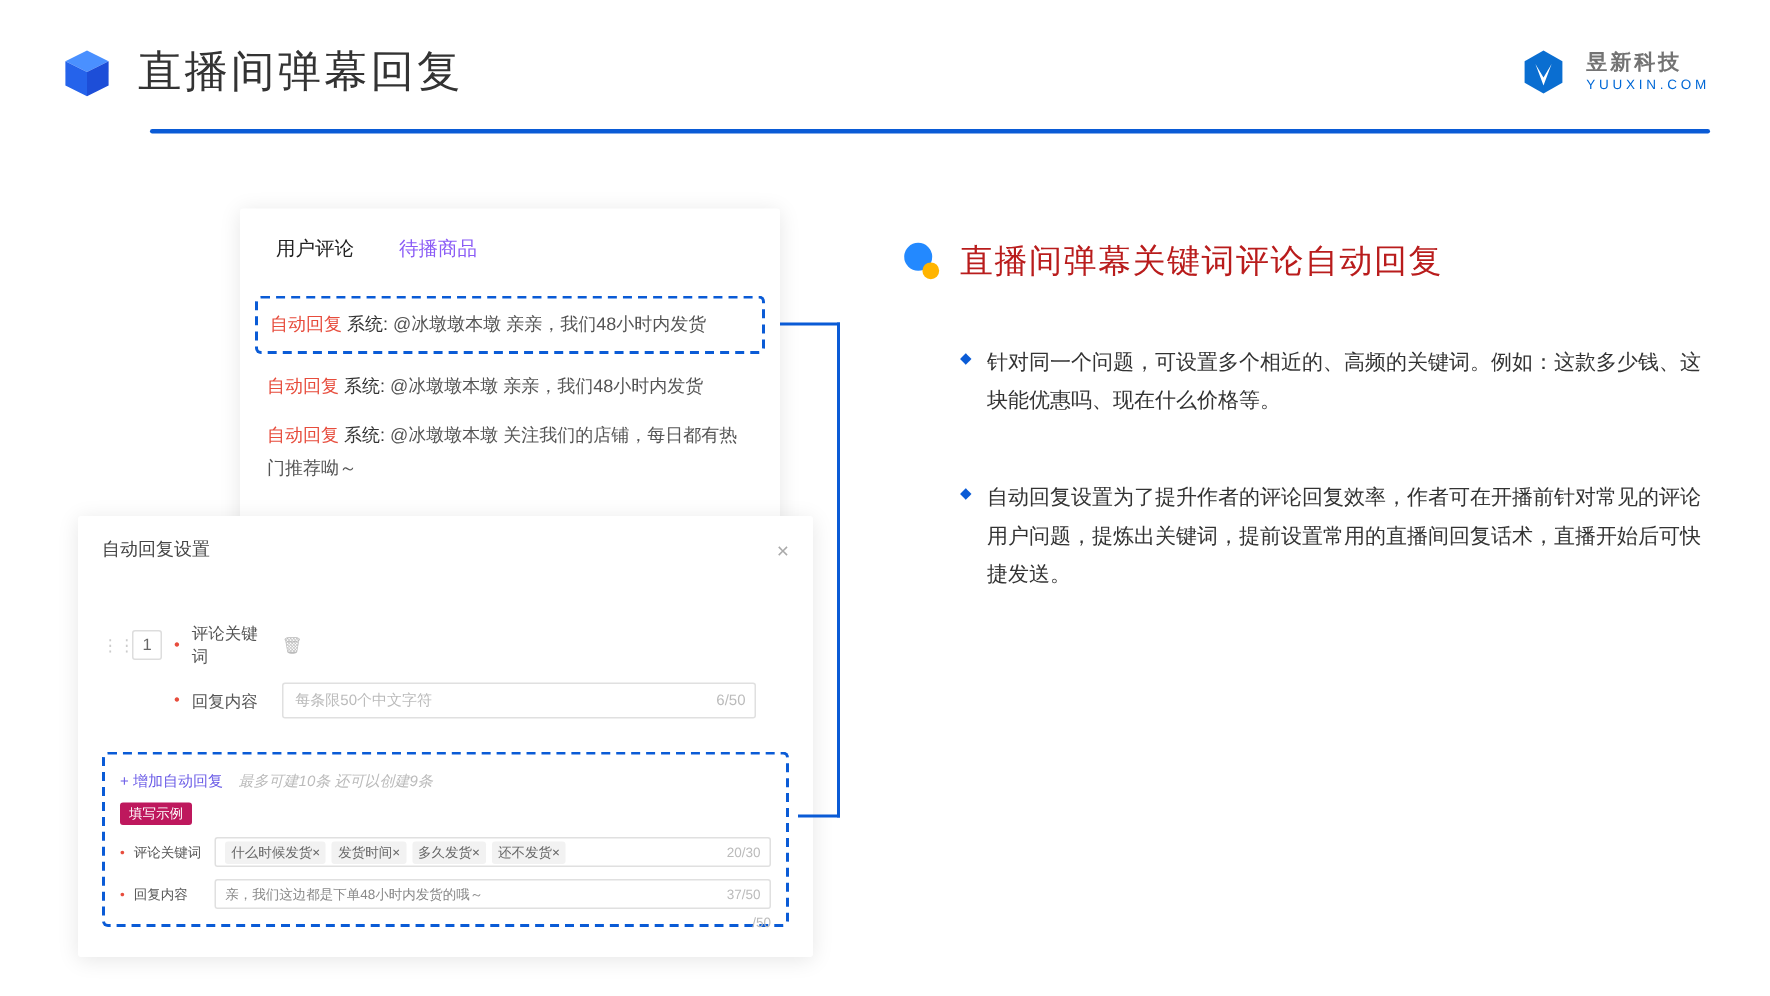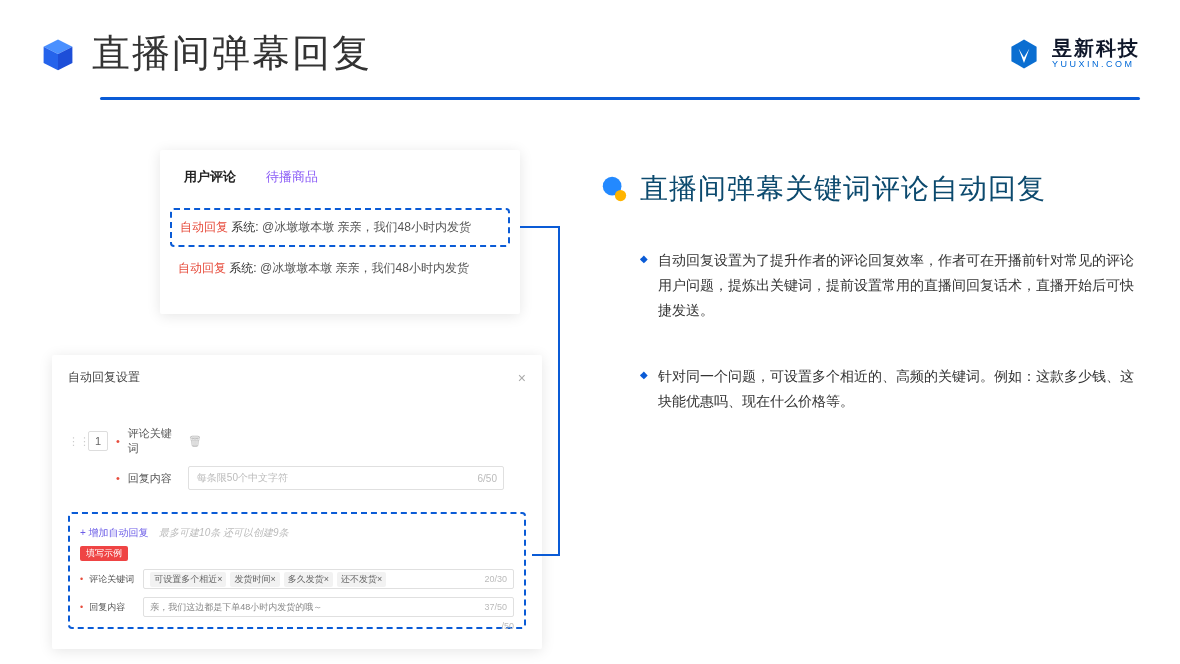--- a/index.html
+++ b/index.html
@@ -3,37 +3,37 @@
 <meta charset="utf-8">
 <style>
 * { margin: 0; padding: 0; box-sizing: border-box; }
 body { width: 1180px; height: 664px; font-family: "Microsoft YaHei", "PingFang SC", sans-serif; background: #fff; position: relative; overflow: hidden; }
 
 
 .header { display: flex; align-items: center; padding: 28px 40px 0 40px; justify-content: space-between; }
 .header-left { display: flex; align-items: center; gap: 16px; }
 .cube-icon { width: 36px; height: 36px; position: relative; }
 .cube-icon svg { width: 100%; height: 100%; }
-.page-title { font-size: 38px; color: #333; font-weight: 400; letter-spacing: 2px; }
+.page-title { font-size: 29px; color: #333; font-weight: 400; letter-spacing: 2px; }
 .header-right { display: flex; align-items: center; gap: 10px; }
 .logo-icon { width: 36px; height: 36px; }
 .brand-text { display: flex; flex-direction: column; line-height: 1; }
-.brand-cn { font-size: 20px; color: #0f172a; font-weight: 700; letter-spacing: 2px; }
+.brand-cn { font-size: 14px; color: #737373; font-weight: 700; letter-spacing: 2px; font-family: Liberation Serif, serif; }
 .brand-en { font-size: 9px; color: #0068d6; letter-spacing: 2.5px; margin-top: 2px; }
 .header-line { height: 3px; background: #0a5bd6; margin: 18px 40px 0 100px; border-radius: 2px; }
 
 
 .main { display: flex; padding: 50px 40px 0 40px; gap: 60px; }
 
 
 .left-col { position: relative; width: 500px; height: 470px; }
 .card { background: #fff; border-radius: 2px; box-shadow: 0 2px 14px rgba(0,0,0,0.1); position: absolute; }
 .card-comments { width: 360px; left: 120px; top: 0; padding: 18px 0 24px 0; }
 .tabs { display: flex; gap: 30px; padding: 0 24px 12px 24px; font-size: 13px; }
-.tab-active { color: #222; font-weight: 700; }
+.tab-active { color: #222; font-weight: 400; }
 .tab-inactive { color: #8b5cf6; }
 .comment-list { padding: 10px 18px 0 18px; font-size: 12px; color: #555; line-height: 1.9; }
 .comment { margin-bottom: 10px; }
 .auto-tag { color: #e74c3c; font-weight: 400; }
 .sys-tag { color: #333; }
 .highlighted { border: 2px dashed #0a5bd6; border-radius: 4px; padding: 6px 8px; margin: 0 -8px 10px -8px; position: relative; }
 
 .card-settings { width: 490px; left: 12px; top: 205px; padding: 14px 16px 20px 16px; }
 .settings-header { display: flex; justify-content: space-between; align-items: center; font-size: 12px; color: #444; padding-bottom: 12px; }
 .close-x { color: #aaa; font-size: 14px; cursor: pointer; }
@@ -42,38 +42,38 @@
 .idx-box { width: 20px; height: 20px; border: 1px solid #ddd; border-radius: 2px; display: flex; align-items: center; justify-content: center; font-size: 11px; }
 .dot-req { color: #e74c3c; }
 .label { color: #555; width: 52px; text-align: left; }
 .input-box { flex: 1; border: 1px solid #e0e0e0; border-radius: 2px; height: 24px; padding: 0 8px; display: flex; align-items: center; font-size: 10px; color: #bbb; position: relative; }
 .input-counter { position: absolute; right: 6px; color: #bbb; font-size: 10px; }
 .trash { color: #bbb; width: 14px; text-align: center; }
 
 .example-block { border: 2px dashed #0a5bd6; border-radius: 4px; margin-top: 22px; padding: 8px 10px 10px 10px; position: relative; }
 .add-link { color: #6b5ce7; font-size: 10px; }
 .hint { color: #bbb; font-size: 10px; margin-left: 6px; font-style: italic; }
-.badge { display: inline-block; background: #ef4444; color: #fff; font-size: 9px; padding: 1px 6px; border-radius: 2px; margin-top: 6px; }
+.badge { display: inline-block; background: #be185d; color: #fff; font-size: 9px; padding: 1px 6px; border-radius: 2px; margin-top: 6px; }
 .ex-row { display: flex; align-items: center; gap: 6px; margin-top: 8px; font-size: 9px; color: #666; }
 .ex-input { flex: 1; border: 1px solid #e0e0e0; border-radius: 2px; height: 20px; padding: 0 6px; display: flex; align-items: center; font-size: 9px; color: #888; position: relative; gap: 4px; }
 .tag { background: #f2f2f2; padding: 1px 4px; border-radius: 2px; font-size: 9px; color: #666; }
 .ex-counter { position: absolute; right: 6px; color: #bbb; font-size: 9px; }
 .extra-counter { position: absolute; right: 28px; bottom: 18px; font-size: 9px; color: #bbb; }
 
 
 .connector { position: absolute; background: #0a5bd6; }
 .conn-h1 { height: 2px; width: 40px; left: 480px; top: 76px; }
 .conn-v { width: 2px; height: 330px; left: 518px; top: 76px; }
 .conn-h2 { height: 2px; width: 28px; left: 492px; top: 404px; }
 
 
 .right-col { flex: 1; padding-top: 20px; }
 .sub-heading { display: flex; align-items: center; gap: 12px; margin-bottom: 40px; }
 .bubble-icon { width: 28px; height: 28px; position: relative; }
-.sub-title { font-size: 28px; color: #0c4a6e; letter-spacing: 1px; }
+.sub-title { font-size: 22px; color: #b91c1c; letter-spacing: 1px; }
 .bullets { list-style: none; font-size: 14px; color: #333; line-height: 1.8; padding-left: 40px; }
 .bullets li { position: relative; margin-bottom: 40px; padding-left: 18px; }
 .bullets li::before { content: "◆"; position: absolute; left: 0; top: 2px; color: #0a5bd6; font-size: 10px; }
 </style>
 </head>
 <body>
 
 <div class="header">
   <div class="header-left">
     <div class="cube-icon">
@@ -112,20 +112,25 @@
         <div class="comment highlighted">
           <span class="auto-tag">自动回复</span>
           <span class="sys-tag">系统:</span>
           <span>@冰墩墩本墩 亲亲，我们48小时内发货</span>
         </div>
         <div class="comment">
           <span class="auto-tag">自动回复</span>
           <span class="sys-tag">系统:</span>
           <span>@冰墩墩本墩 亲亲，我们48小时内发货</span>
         </div>
+        <div class="comment">
+          <span class="auto-tag">自动回复</span>
+          <span class="sys-tag">系统:</span>
+          <span>@冰墩墩本墩 关注我们的店铺，每日都有热门推荐呦～</span>
+        </div>
       </div>
     </div>
 
     <div class="card card-settings">
       <div class="settings-header">
         <span>自动回复设置</span>
         <span class="close-x">×</span>
       </div>
 
       <div class="form-row">
@@ -150,21 +155,21 @@
 
       <div class="example-block">
         <span class="add-link">+ 增加自动回复</span>
         <span class="hint">最多可建10条 还可以创建9条</span>
         <div><span class="badge">填写示例</span></div>
 
         <div class="ex-row">
           <span class="dot-req">•</span>
           <span class="label" style="width:48px">评论关键词</span>
           <div class="ex-input">
-            <span class="tag">可设置多个相近×</span>
+            <span class="tag">什么时候发货×</span>
             <span class="tag">发货时间×</span>
             <span class="tag">多久发货×</span>
             <span class="tag">还不发货×</span>
             <span class="ex-counter">20/30</span>
           </div>
         </div>
 
         <div class="ex-row">
           <span class="dot-req">•</span>
           <span class="label" style="width:48px">回复内容</span>
@@ -186,17 +191,17 @@
     <div class="sub-heading">
       <div class="bubble-icon">
         <svg viewBox="0 0 30 30">
             <circle cx="13" cy="12" r="10" fill="#2389ff"></circle>
             <circle cx="22" cy="22" r="6" fill="#ffb400"></circle>
           </svg>
       </div>
       <div class="sub-title">直播间弹幕关键词评论自动回复</div>
     </div>
     <ul class="bullets">
+      <li>针对同一个问题，可设置多个相近的、高频的关键词。例如：这款多少钱、这块能优惠吗、现在什么价格等。</li>
       <li>自动回复设置为了提升作者的评论回复效率，作者可在开播前针对常见的评论用户问题，提炼出关键词，提前设置常用的直播间回复话术，直播开始后可快捷发送。</li>
-      <li>针对同一个问题，可设置多个相近的、高频的关键词。例如：这款多少钱、这块能优惠吗、现在什么价格等。</li>
     </ul>
   </div>
 </div>
 
 </body></html>

